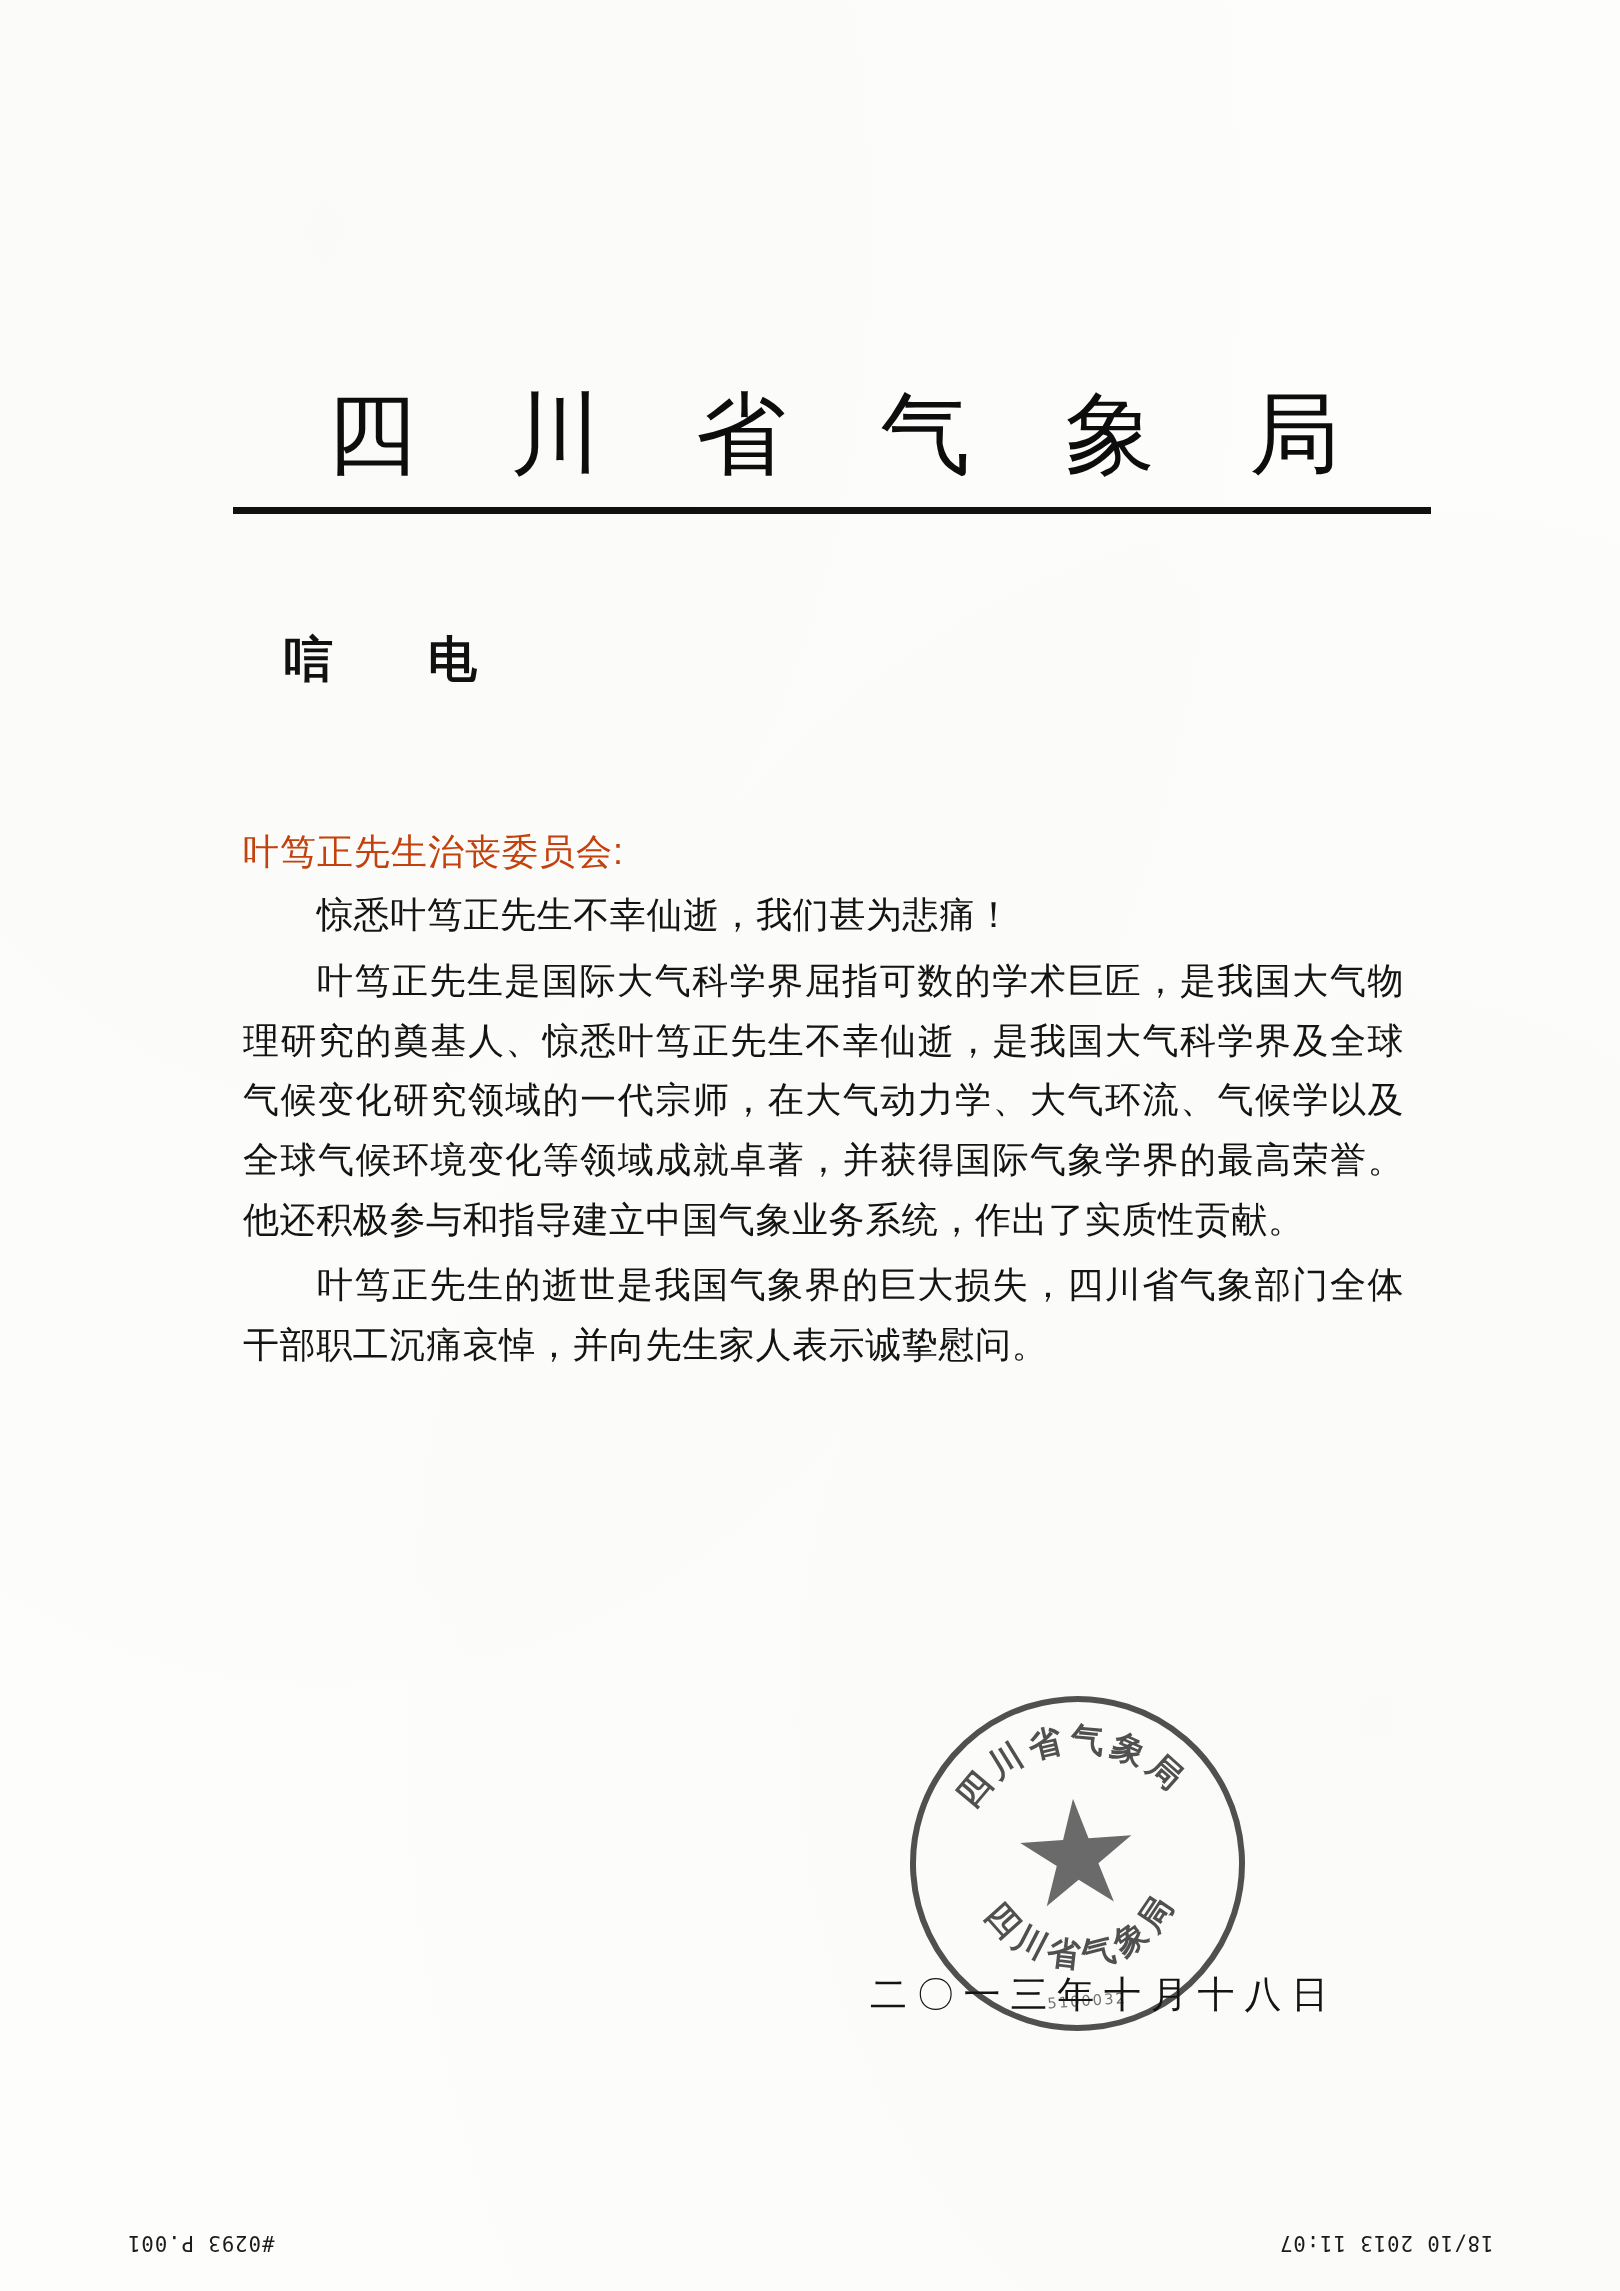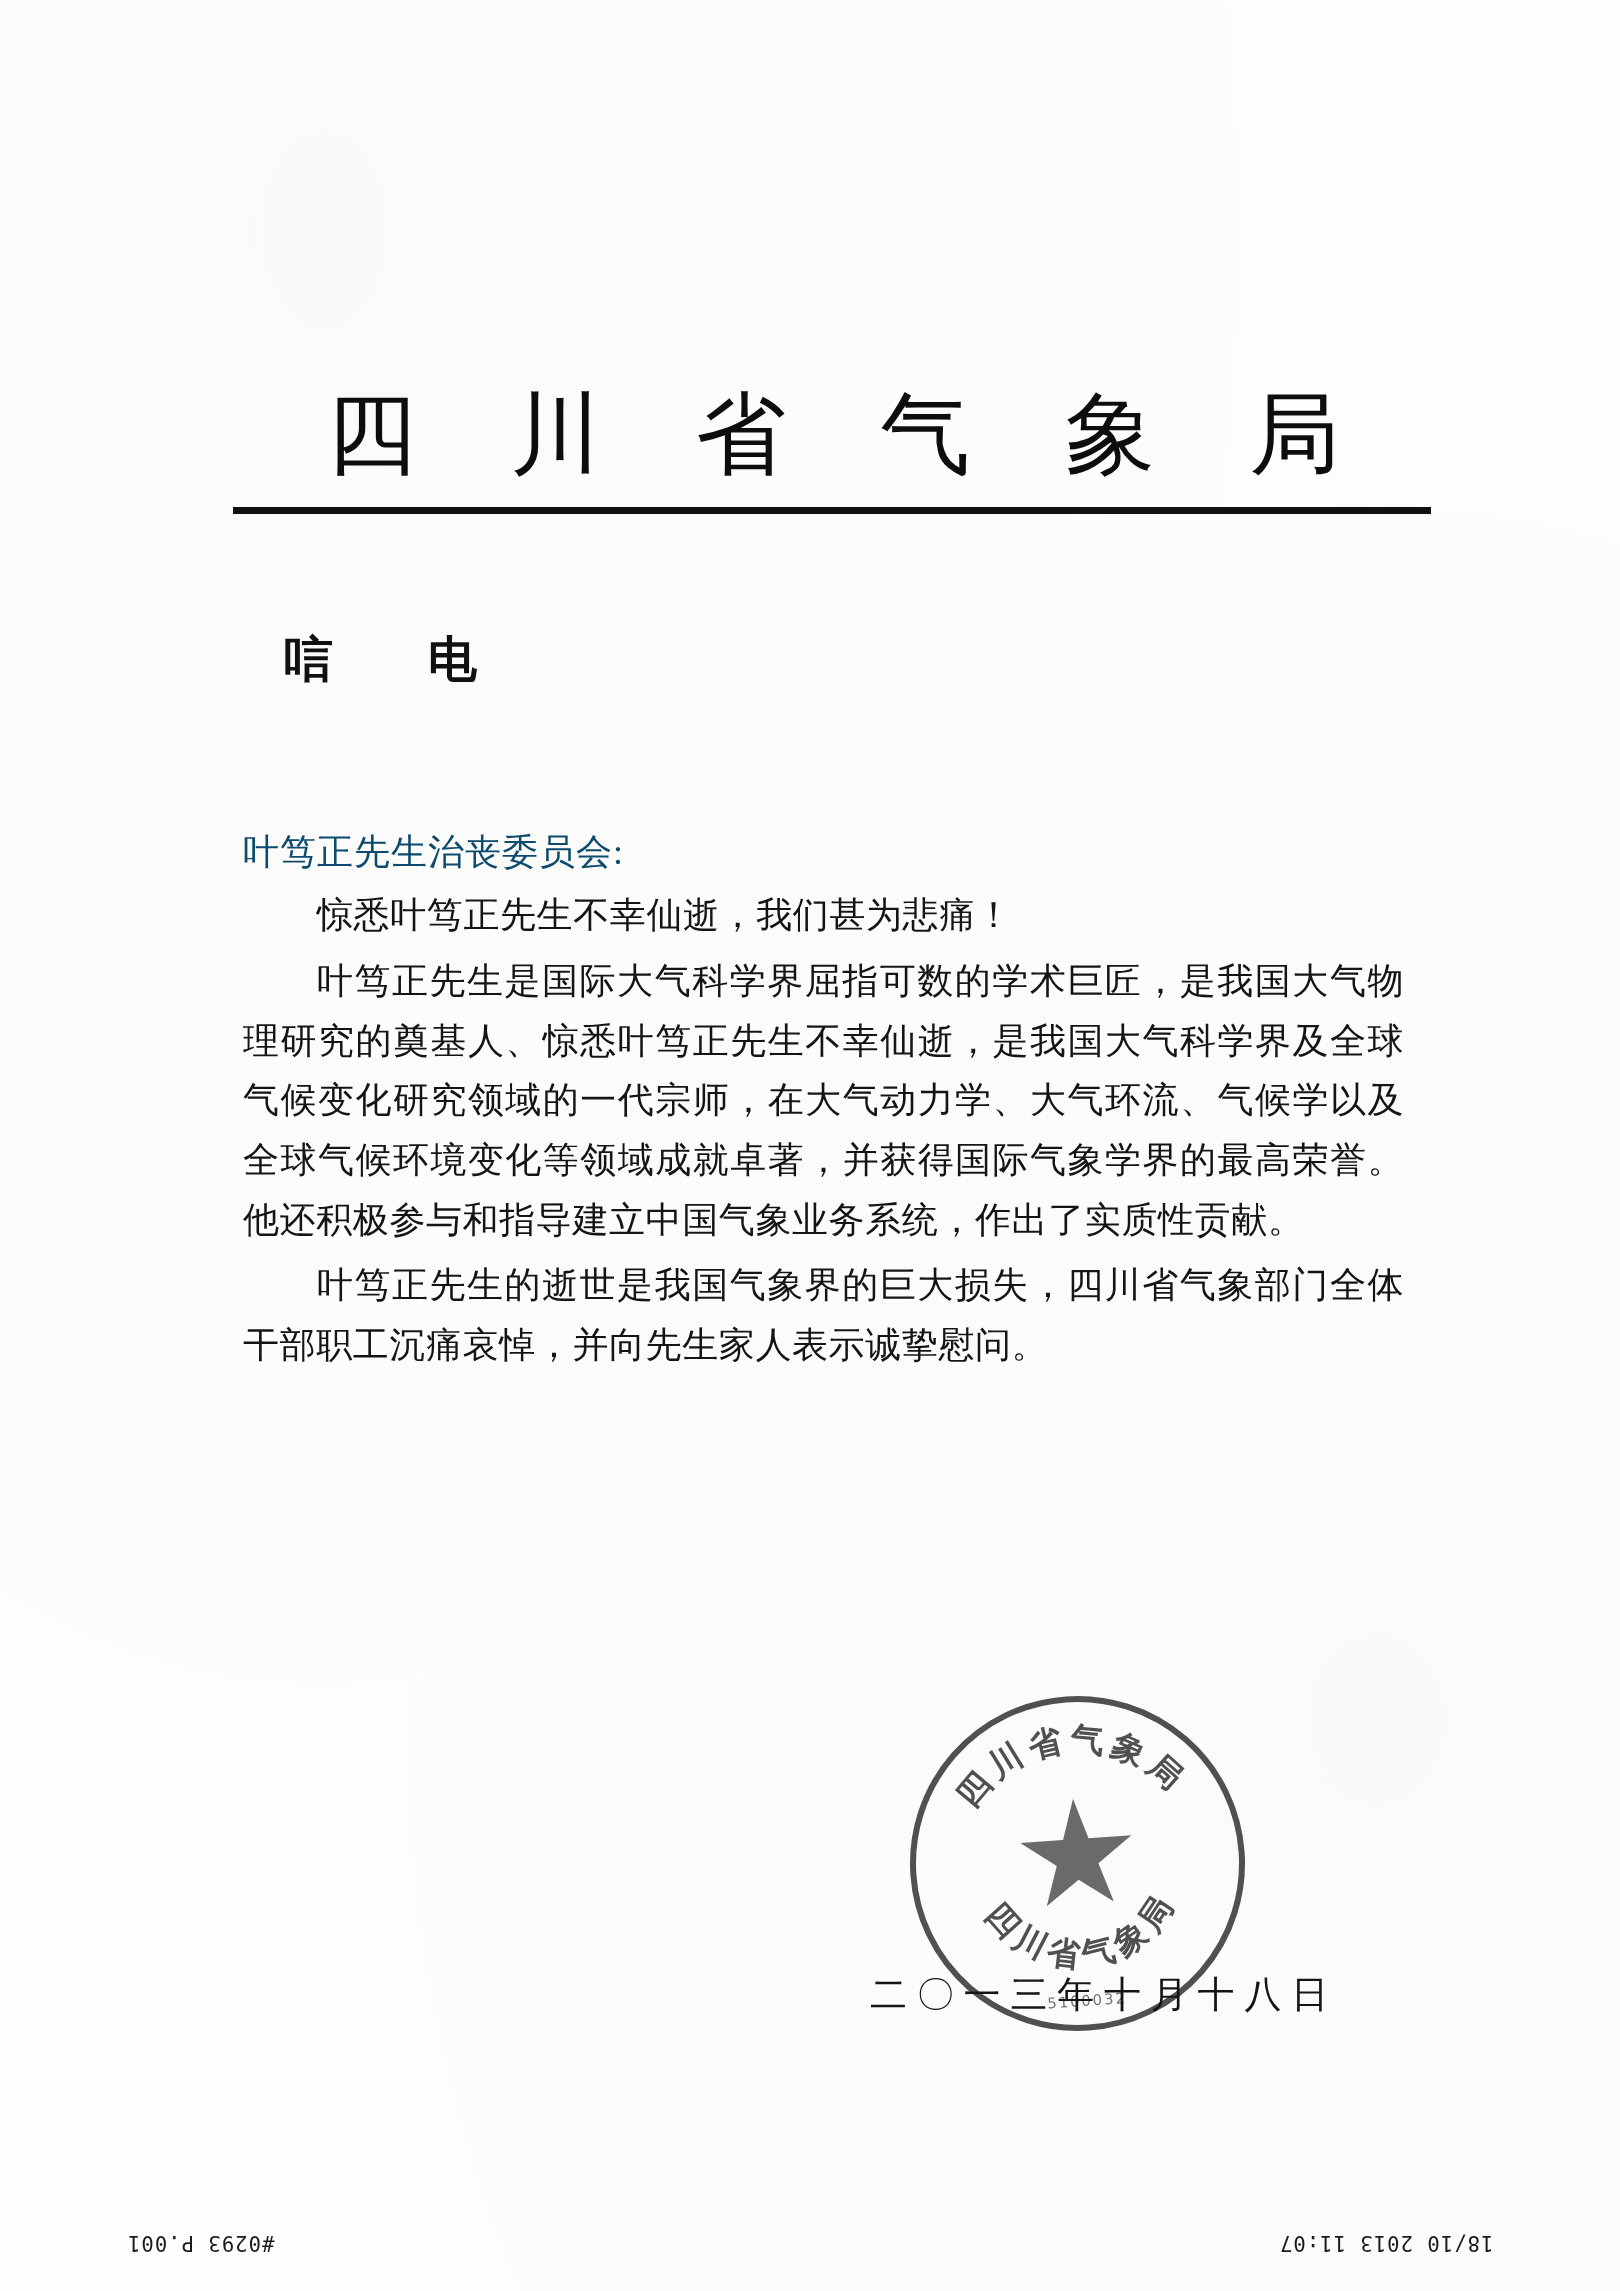--- a/index.html
+++ b/index.html
@@ -82,25 +82,25 @@
   }
 
   
   .body-block {
     position: absolute;
     left: 67px;
     top: 823px;
     width: 1161px;
   }
   .salutation {
-    font-family: Liberation Serif, serif;
+    font-family: Liberation Sans, sans-serif;
     font-size: 36px;
     line-height: 1.62;
     letter-spacing: 1px;
-    color: #0c4a6e;
+    color: #c2410c;
     margin-bottom: 3.9px;
   }
   .para {
     font-family: "DejaVu Serif", serif;
     font-size: 36px;
     line-height: 1.66;
     letter-spacing: 0.6px;
     color: #141414;
     text-indent: 74px;
     text-align: justify;

